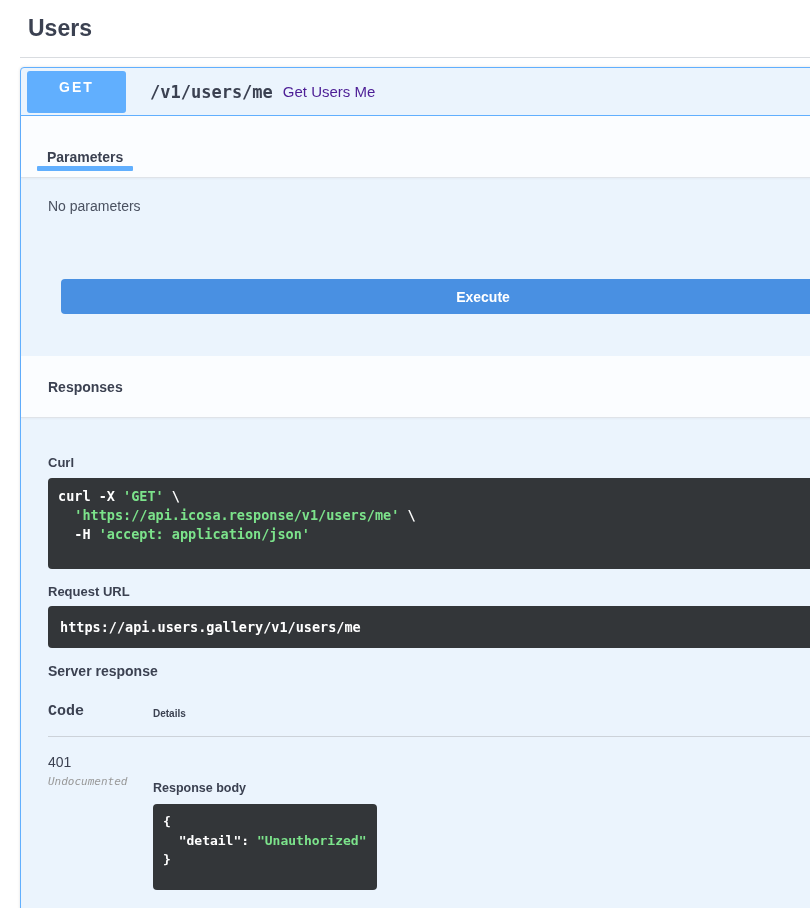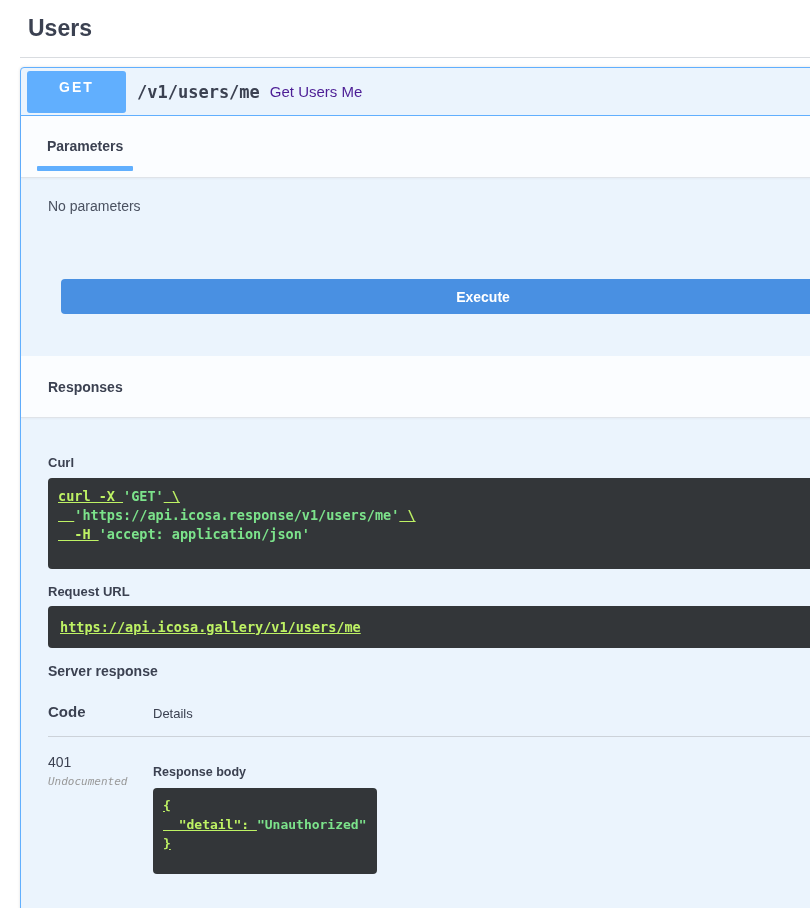--- a/index.html
+++ b/index.html
@@ -39,34 +39,34 @@
     padding-left: 6px; cursor: pointer;
     border-bottom: 1px solid var(--accent);
   }
   .method-badge {
     width: 99px; height: 42px; line-height: 33px;
     background: var(--accent); border-radius: 3px;
     color: #fff; font-size: 14px; font-weight: 700;
     text-align: center; letter-spacing: 2px;
   }
   .opblock-path {
-    margin-left: 11px;
+    margin-left: 24px;
     font-family: "DejaVu Sans Mono", "Liberation Mono", monospace;
     font-size: 17px; font-weight: 700; color: var(--ink);
   }
   .opblock-desc { margin-left: 10px; font-size: 15px; color: #4c1d95; }
   
   .section-header {
     background: #fbfdff; height: 62px;
     border-bottom: 1px solid #dfe3e8;
     box-shadow: 0 1px 2px rgba(0,0,0,.04);
   }
   .tab-item {
     position: relative; display: inline-block;
-    margin-left: 16px; height: 100%; padding: 0 10px; text-align: center;
+    margin-left: 16px; height: 100%; padding: 11px 10px; text-align: center;
   }
   .tab-item h4 {
     margin: 0; padding-top: 22px;
     font-size: 14px; font-weight: 700; color: var(--ink);
   }
   .tab-underline {
     position: absolute; left: 0; right: 0; bottom: 6px;
     height: 5px; background: var(--accent); border-radius: 1px;
   }
   .responses-title {
@@ -94,40 +94,40 @@
     color: #ffffff; overflow: hidden;
   }
   .curl-block { margin-top: 8px; height: 91px; padding: 9px 10px; }
   .request-url-block {
     margin-top: 7px; height: 42px; padding: 12px;
     display: flex; align-items: center;
   }
   .request-url-label { margin-top: 15px; }
   .server-response-label { margin-top: 15px; }
   .code-line { white-space: pre; }
-  .tok-w { color: #bef264; text-decoration: underline; }
+  .tok-w { color: #ffffff; }
   .tok-g { color: var(--green); }
   
   .responses-table { margin-top: 24px; }
   .rt-head {
     display: flex; padding-bottom: 13px;
     border-bottom: 1px solid #ccd2d9;
   }
   .rt-col-code { width: 105px; flex: 0 0 105px; }
-  .rt-head .col-code-label { font-size: 15px; font-weight: 700; line-height: 18px; }
-  .rt-head .col-details-label { font-size: 13px; font-weight: 400; line-height: 18px; padding-top: 2px; text-align: center; }
+  .rt-head .col-code-label { font-size: 15px; font-weight: 700; line-height: 18px; font-family: Liberation Mono, monospace; }
+  .rt-head .col-details-label { font-size: 10px; font-weight: 700; line-height: 18px; padding-top: 2px; text-align: center; }
   .rt-row { display: flex; padding-top: 16px; }
   .status-code { font-size: 14px; line-height: 18px; color: var(--ink); }
   .status-note {
     margin-top: 4px;
     font-family: "DejaVu Sans Mono", "Liberation Mono", monospace;
     font-style: italic; font-size: 11px; color: var(--muted);
   }
   .response-desc { font-size: 16px; line-height: 18px; color: #4a5160; }
-  .response-body-label { margin-top: 12px; font-size: 12.5px; font-weight: 700; line-height: 15px; }
+  .response-body-label { margin-top: 28px; font-size: 12.5px; font-weight: 700; line-height: 15px; }
   .response-body-block { margin-top: 8px; height: 86px; padding: 8px 10px; font-size: 13px; }
 </style>
 </head>
 <body>
 
 <h1 class="tag-title">Users</h1>
 <div class="tag-divider"></div>
 
 <div class="opblock">
 
@@ -159,21 +159,21 @@
 
     <div class="block-label-sm">Curl</div>
     <div class="code-block curl-block">
         <div class="code-line"><span class="tok-w">curl -X </span><span class="tok-g">'GET'</span><span class="tok-w"> \</span></div>
         <div class="code-line"><span class="tok-w">  </span><span class="tok-g">'https://api.icosa.response/v1/users/me'</span><span class="tok-w"> \</span></div>
         <div class="code-line"><span class="tok-w">  -H </span><span class="tok-g">'accept: application/json'</span></div>
       </div>
 
     <div class="block-label-sm request-url-label">Request URL</div>
     <div class="code-block request-url-block">
-      <span class="tok-w">https://api.icosa.gallery/v1/users/me</span>
+      <span class="tok-w">https://api.users.gallery/v1/users/me</span>
     </div>
 
     <div class="block-label-md server-response-label">Server response</div>
 
     <div class="responses-table">
       <div class="rt-head">
         <div class="rt-col-code col-code-label">Code</div>
         <div class="col-details-label">Details</div>
       </div>
       <div class="rt-row">

